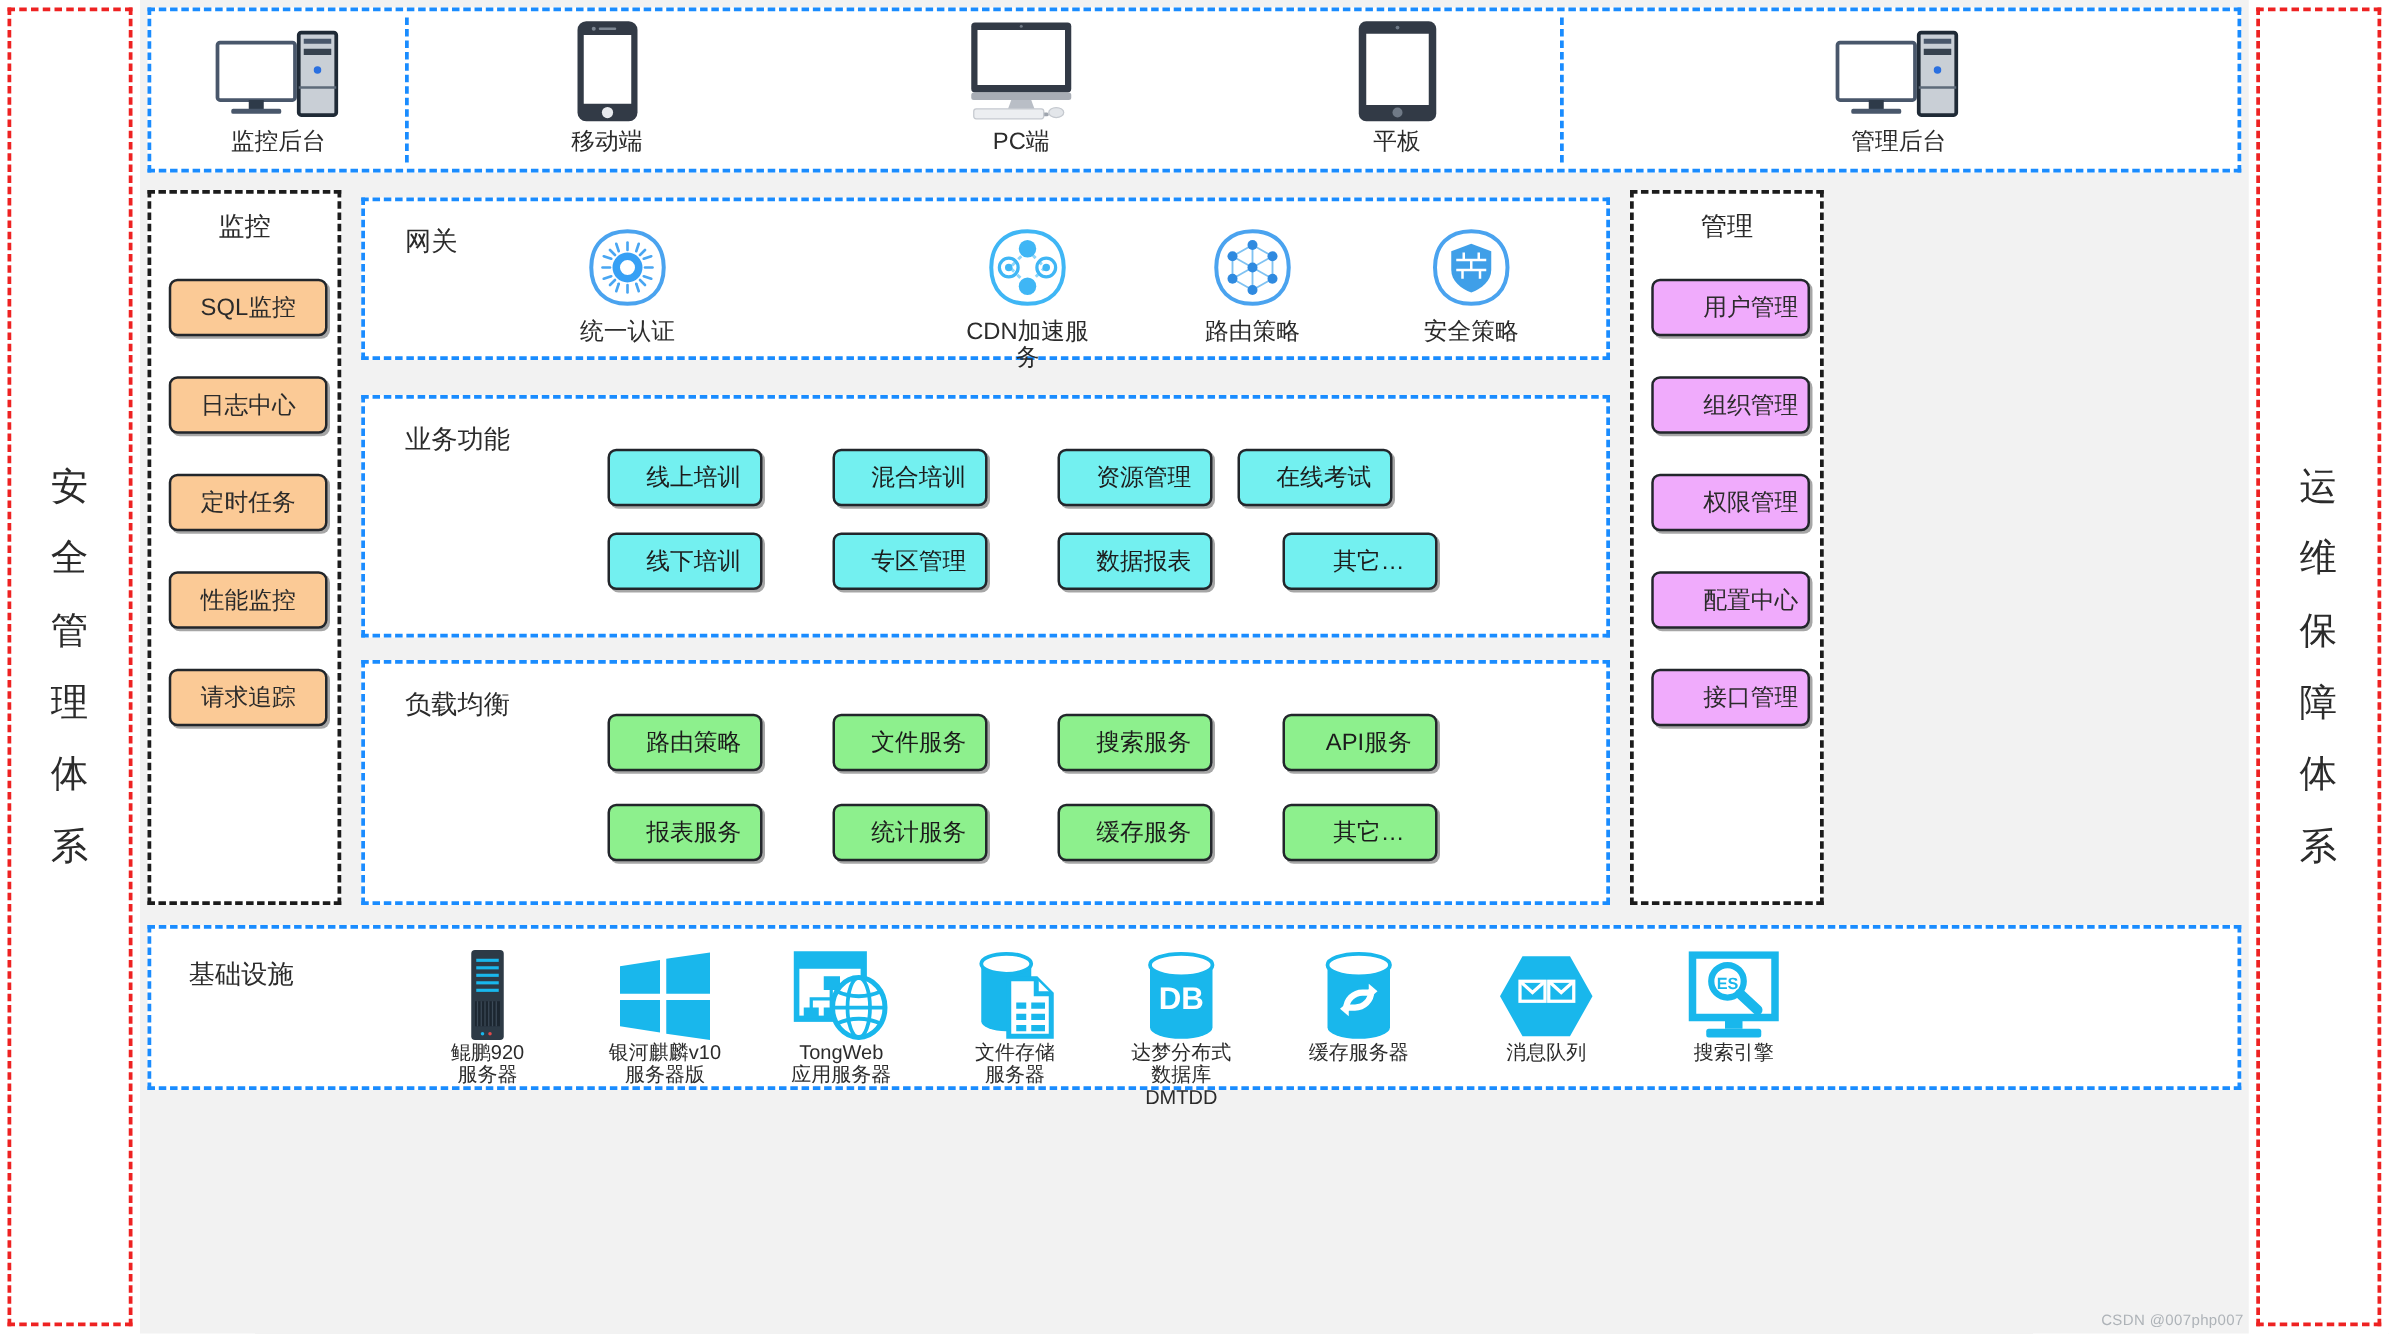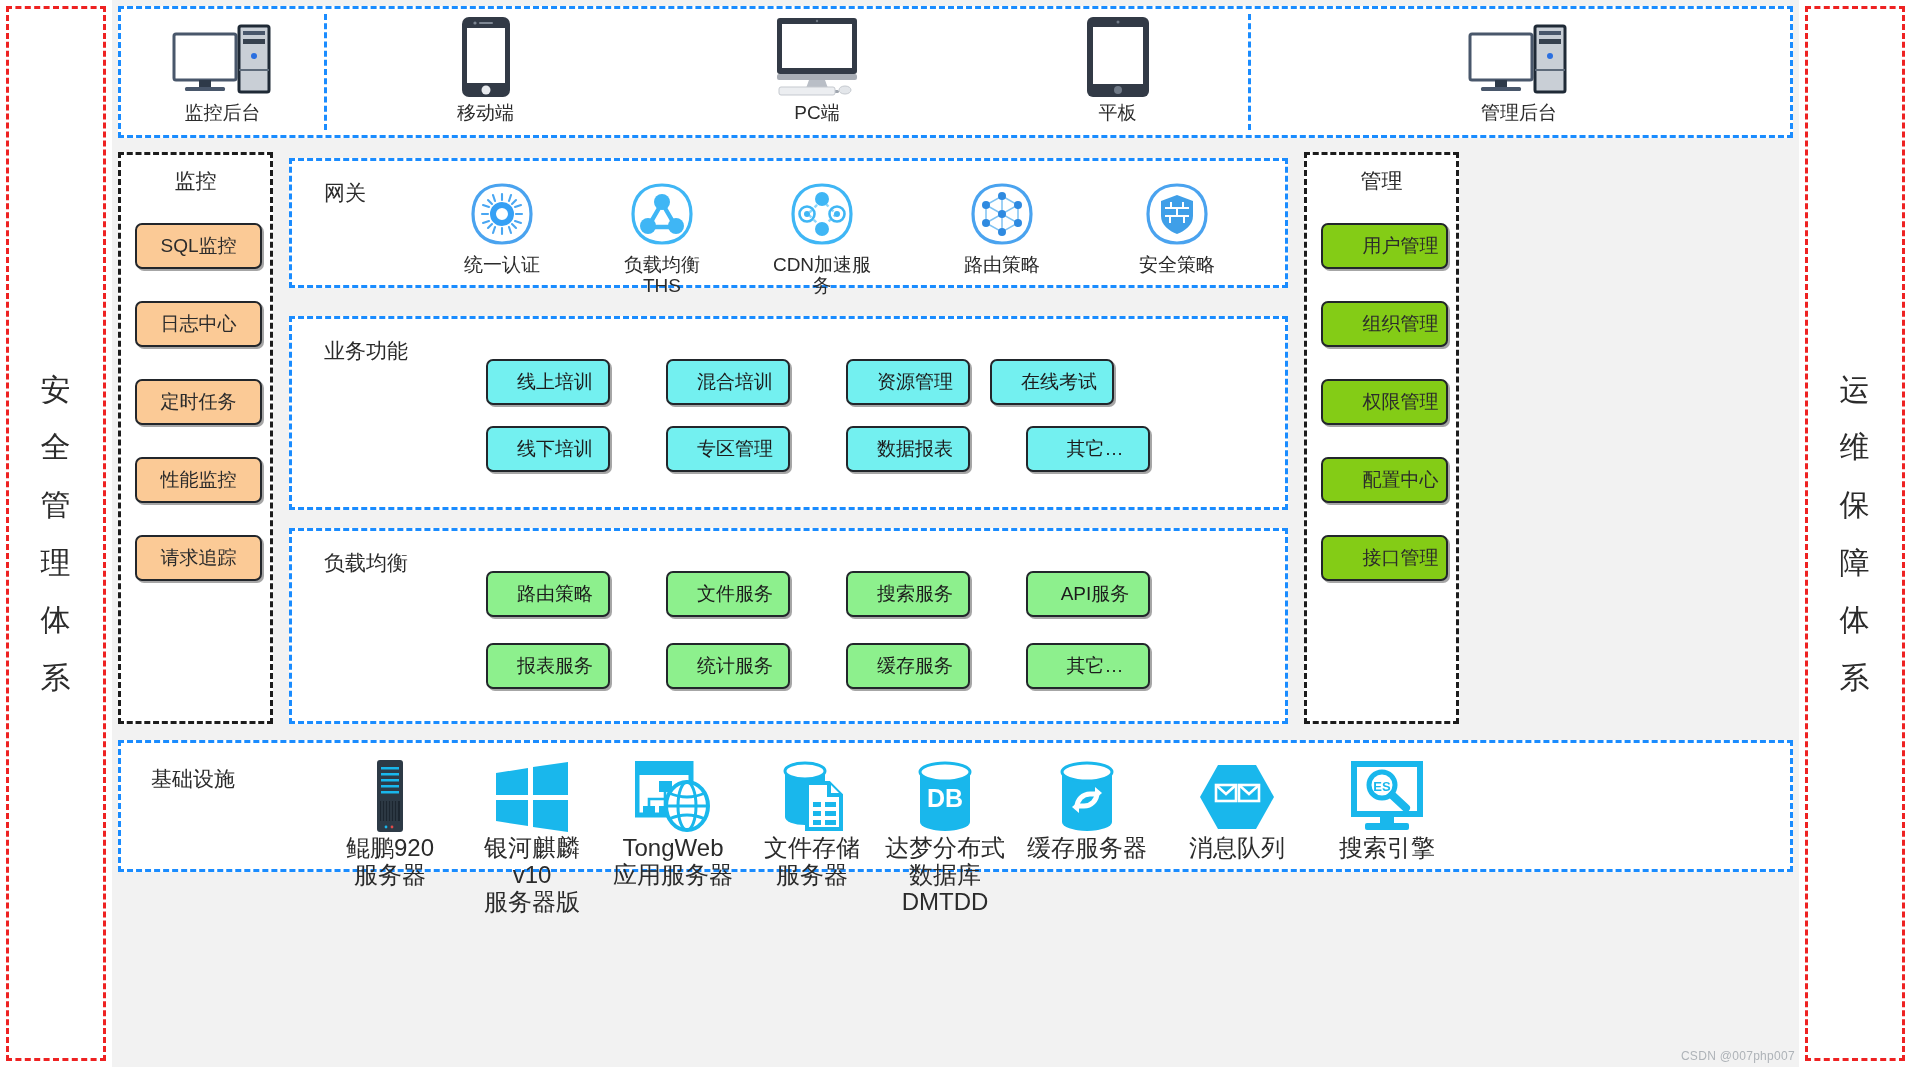--- a/index.html
+++ b/index.html
@@ -61,21 +61,21 @@
   .mgmt-col  { left: 1192px; top: 152px; width: 155px; height: 572px; }
 
   .chip {
     position: absolute; left: 14px; width: 127px; height: 46px;
     border: 2px solid #22262b; border-radius: 7px;
     display: flex; align-items: center; justify-content: center;
     font-size: 19px; color: #2b2b2b;
     box-shadow: 2px 2px 0 rgba(0,0,0,0.35);
   }
   .chip-orange { background: #fbca96; }
-  .chip-purple { background: #84cc16; padding-left: 32px; }
+  .chip-purple { background: #f0abfc; padding-left: 32px; }
 
   
   .gw-box   { left: 177px; top: 158px; width: 999px; height: 130px; }
   .biz-box  { left: 177px; top: 316px; width: 999px; height: 194px; }
   .base-box { left: 177px; top: 528px; width: 999px; height: 196px; }
 
   .gw-item {
     position: absolute; top: 20px; width: 120px;
     display: flex; flex-direction: column; align-items: center; gap: 3px;
   }
@@ -96,21 +96,21 @@
   .tile-cyan  { background: #73f0f0; }
   .tile-green { background: #8df08d; }
 
   
   .infra-row { left: 6px; top: 740px; width: 1675px; height: 132px; }
   .infra-cell {
     position: absolute; top: 14px; width: 132px;
     display: flex; flex-direction: column; align-items: center; gap: 1px;
   }
   .infra-cap {
-    font-size: 24px; color: #2b2b2b; text-align: center; line-height: 1.13;
+    font-size: 16px; color: #2b2b2b; text-align: center; line-height: 1.13;
     white-space: pre-line;
   }
   .infra-ico { height: 76px; display:flex; align-items:flex-end; justify-content:center; }
 
   .watermark {
     position: absolute; right: 116px; bottom: 4px;
     font-size: 12px; color: #aeb3b8; letter-spacing: .3px;
   }
 </style>
 </head>
@@ -258,33 +258,20 @@
               <line x1="14" y1="24" x2="20" y2="26"></line>
                 <line x1="46" y1="40" x2="52" y2="42"></line>
               <line x1="42" y1="14" x2="40" y2="20"></line>
                 <line x1="26" y1="46" x2="24" y2="52"></line>
             </g>
           </svg>
         </span>
         <div class="gw-cap">统一认证</div>
       </div>
 
-      <div class="gw-item" style="left:310px">
-        <span>
-          <svg width="66" height="66" viewBox="0 0 66 66">
-            <path d="M33 4c18 0 29 11 29 29S51 62 33 62 4 51 4 33 15 4 33 4z" fill="#ffffff" stroke="#3fb6f5" stroke-width="3.2"></path>
-            <path d="M33 22 L47 46 H19 Z" fill="none" stroke="#3fb6f5" stroke-width="4.4"></path>
-            <circle cx="33" cy="21" r="8" fill="#3fb6f5"></circle>
-            <circle cx="19" cy="45" r="8" fill="#3fb6f5"></circle>
-            <circle cx="47" cy="45" r="8" fill="#3fb6f5"></circle>
-          </svg>
-        </span>
-        <div class="gw-cap">负载均衡
-THS</div>
-      </div>
 
       <div class="gw-item" style="left:470px">
         <span>
           <svg width="66" height="66" viewBox="0 0 66 66">
             <path d="M33 4c18 0 29 11 29 29S51 62 33 62 4 51 4 33 15 4 33 4z" fill="#ffffff" stroke="#3fb6f5" stroke-width="3.2"></path>
             <g stroke="#8ed6fa" stroke-width="2.4" stroke-dasharray="3.5 3.5" fill="none">
               <path d="M33 19 L19 33 L33 47 L47 33 Z"></path>
             </g>
             <circle cx="33" cy="18" r="7" fill="#3fb6f5"></circle>
             <circle cx="33" cy="48" r="7" fill="#3fb6f5"></circle>

